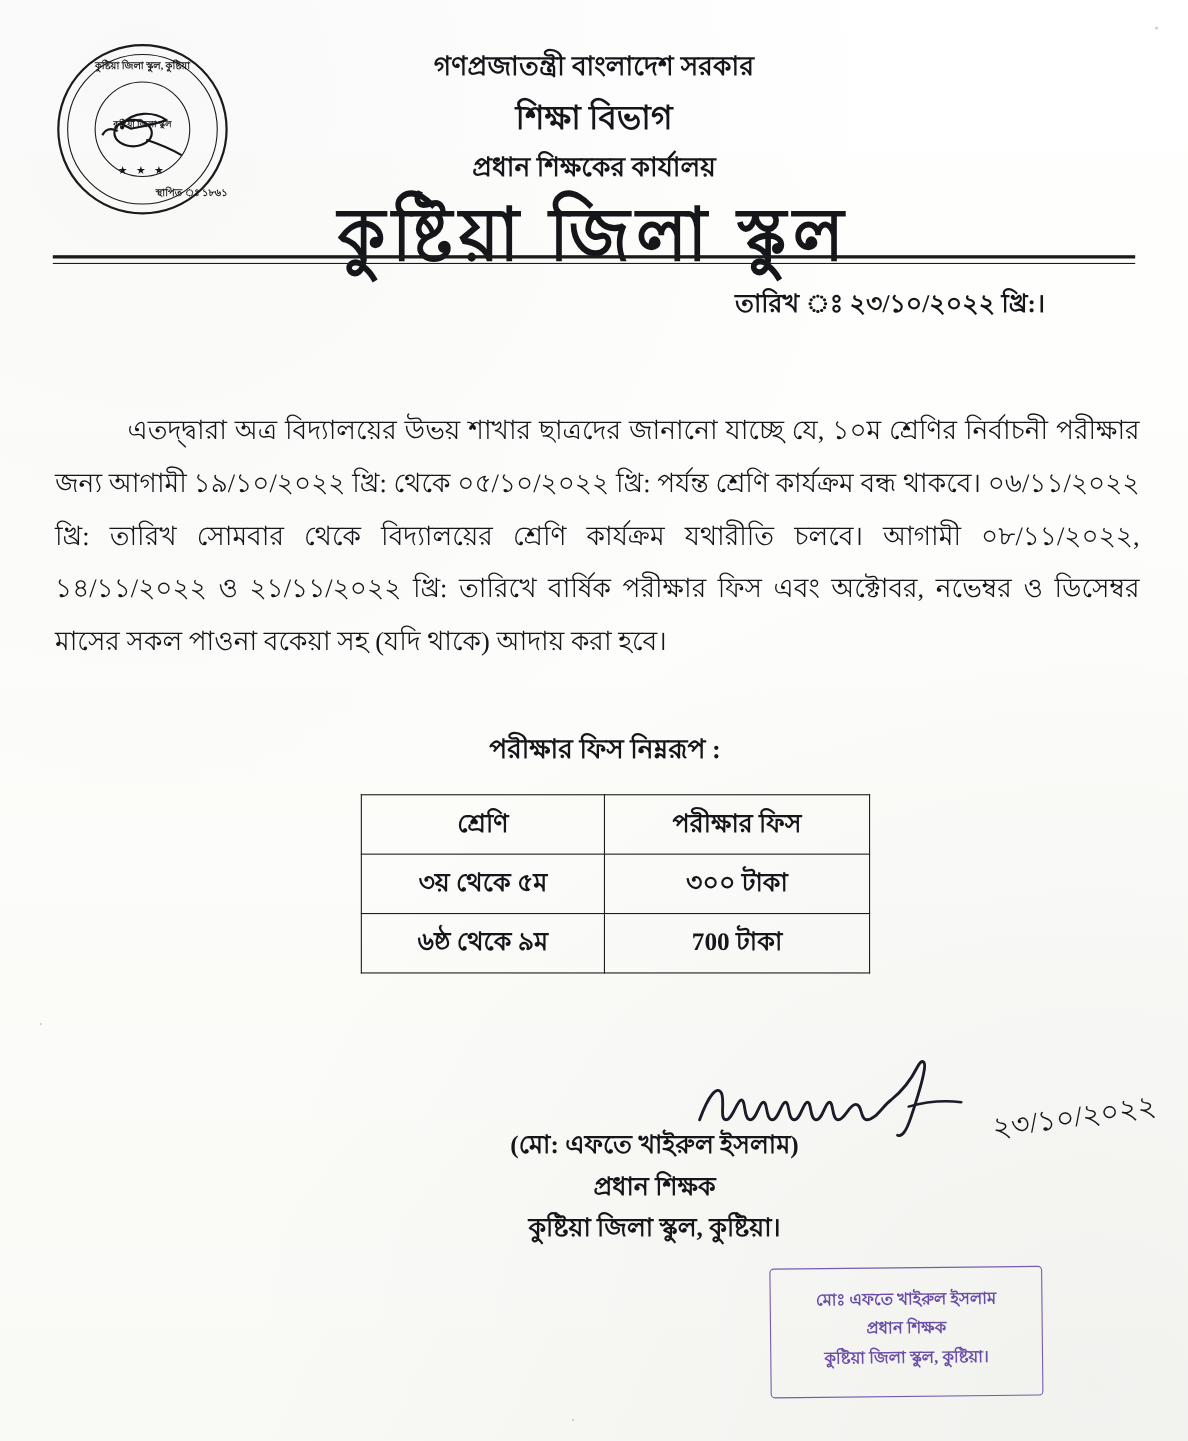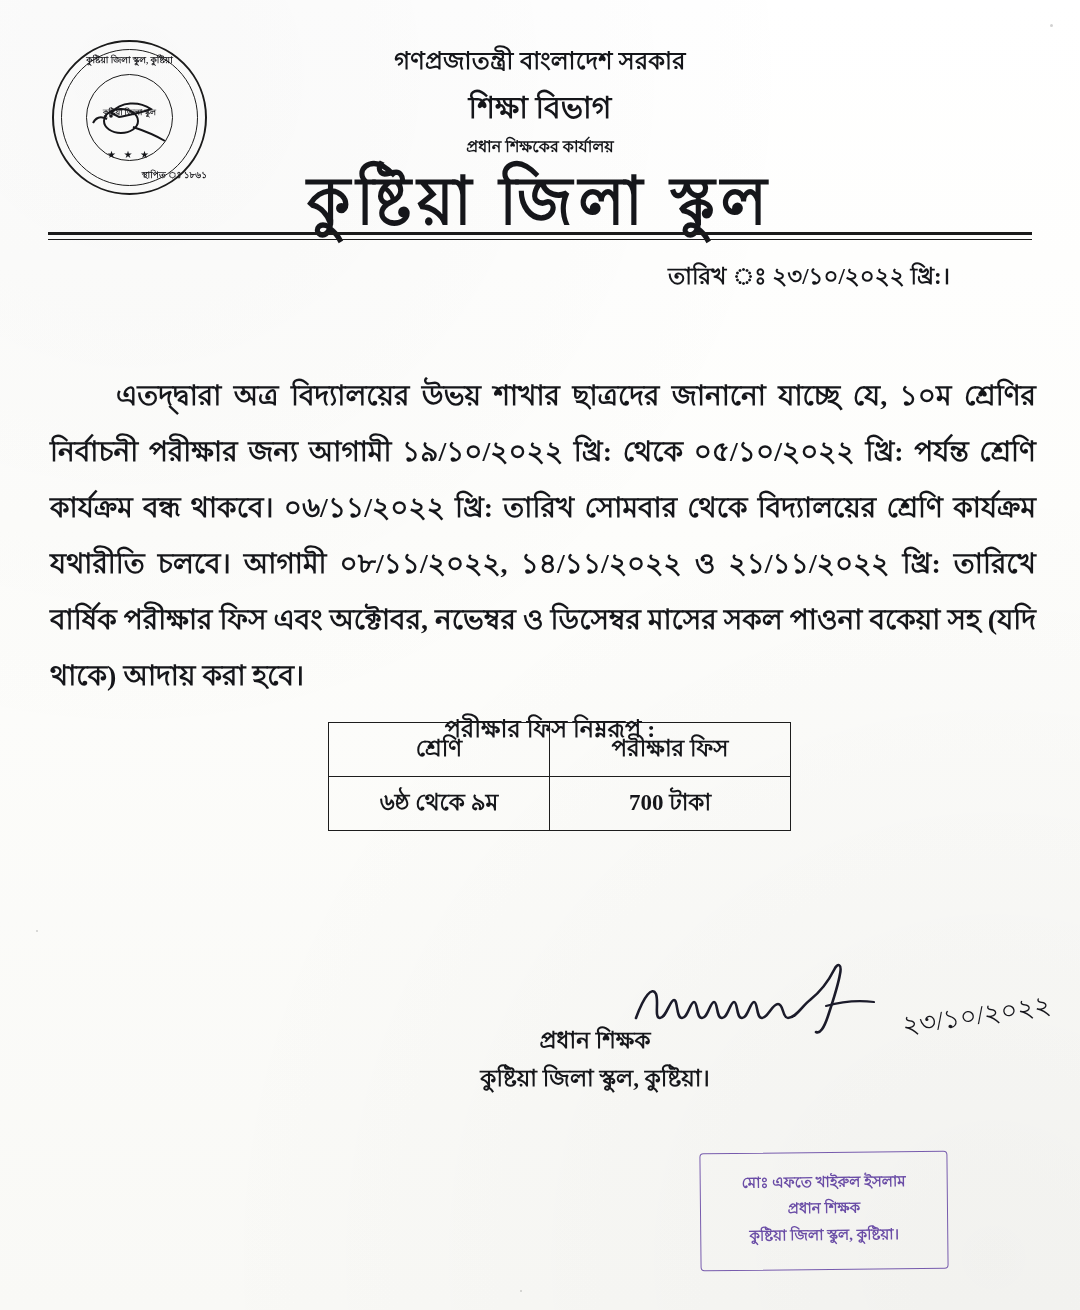--- a/index.html
+++ b/index.html
@@ -41,21 +41,21 @@
     letter-spacing: 0.2px;
     line-height: 1.75;
     font-weight: 600;
   }
   .dept-line {
     font-size: 30px;
     font-weight: 700;
     line-height: 1.7;
   }
   .office-line {
-    font-size: 16px;
+    font-size: 24px;
     font-weight: 700;
     line-height: 1.7;
   }
   .school-name {
     margin-top: 6px;
     font-size: 62px;
     font-weight: 700;
     letter-spacing: 6px;
     line-height: 1.15;
     transform: scaleY(1.08);
@@ -127,39 +127,38 @@
     font-size: 23px;
     font-weight: 600;
   }
 
   
   .body-text {
     position: absolute;
     top: 368px;
     left: 50px;
     right: 44px;
-    font-size: 28px;
+    font-size: 24px;
     line-height: 2.0;
     text-align: justify;
     text-justify: inter-word;
-    font-weight: 700;
+    font-weight: 400;
   }
   .body-text p { margin: 0; text-indent: 66px; }
 
   .fee-title {
     position: absolute;
     top: 662px;
     left: 0;
     width: 100%;
     text-align: center;
     font-size: 24px;
     font-weight: 600;
     padding-left: 20px;
     box-sizing: border-box;
-    margin-top: 48px;
   }
 
   
   .fee-table {
     position: absolute;
     top: 722px;
     left: 328px;
     border-collapse: collapse;
     font-size: 23px;
     font-weight: 600;
@@ -277,37 +276,42 @@
 
   <table class="fee-table">
     <thead>
       <tr>
         <th class="c-class">শ্রেণি</th>
         <th class="c-fee">পরীক্ষার ফিস</th>
       </tr>
     </thead>
     <tbody>
       <tr>
+        <td>৩য় থেকে ৫ম</td>
+        <td>৩০০ টাকা</td>
+      </tr>
+      <tr>
         <td>৬ষ্ঠ থেকে ৯ম</td>
         <td>700 টাকা</td>
       </tr>
     </tbody>
   </table>
 
   <svg class="signature-svg" viewBox="0 0 330 85">
     <path d="M6 58 C14 36, 22 26, 26 34 C29 42, 24 58, 30 58 C36 58, 40 40, 44 40 C48 40, 46 58, 52 58
              C58 58, 60 42, 64 42 C68 42, 66 58, 72 58 C78 58, 80 42, 84 42 C88 42, 86 58, 92 58
              C98 58, 100 42, 104 42 C108 42, 106 58, 112 58 C118 58, 120 42, 124 42 C128 42, 126 58, 132 58
              C138 58, 142 44, 148 44 C154 44, 152 58, 158 58 C166 58, 172 46, 180 40 C190 32, 198 22, 204 10
              C208 2, 212 4, 210 14 C208 26, 202 44, 198 56 C194 68, 190 74, 186 72" fill="none" stroke="#1b1b2a" stroke-width="2.6" stroke-linecap="round"></path>
     <path d="M196 46 C210 42, 228 40, 244 42" fill="none" stroke="#1b1b2a" stroke-width="2.2" stroke-linecap="round"></path>
   </svg>
   <div class="sig-date">২৩/১০/২০২২</div>
 
   <div class="sign-block">
+    <div>(মো: এফতে খাইরুল ইসলাম)</div>
     <div>প্রধান শিক্ষক</div>
     <div>কুষ্টিয়া জিলা স্কুল, কুষ্টিয়া।</div>
   </div>
 
   <div class="stamp">
     <div>মোঃ এফতে খাইরুল ইসলাম</div>
     <div class="line2">প্রধান শিক্ষক</div>
     <div>কুষ্টিয়া জিলা স্কুল, কুষ্টিয়া।</div>
   </div>
 

